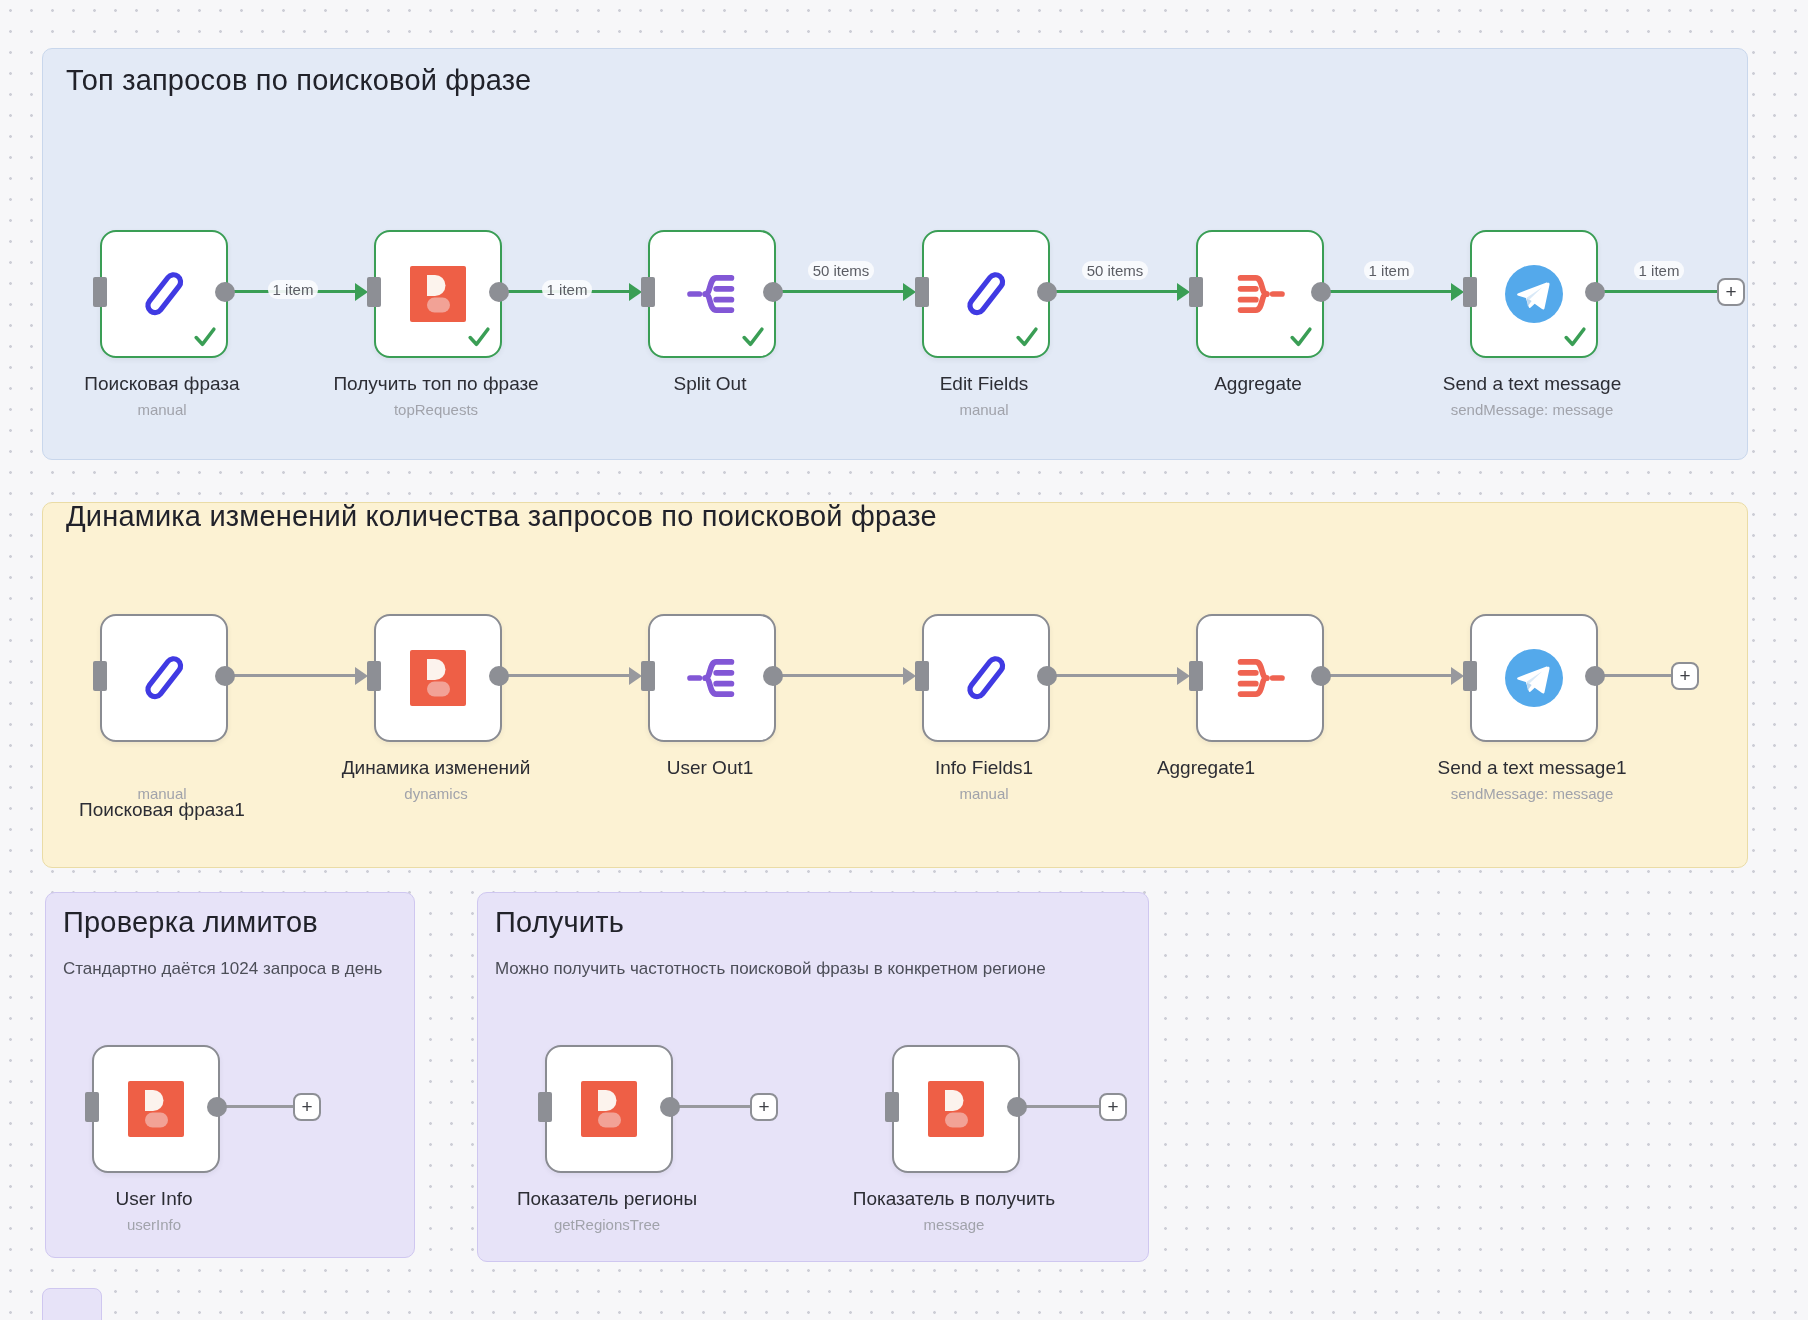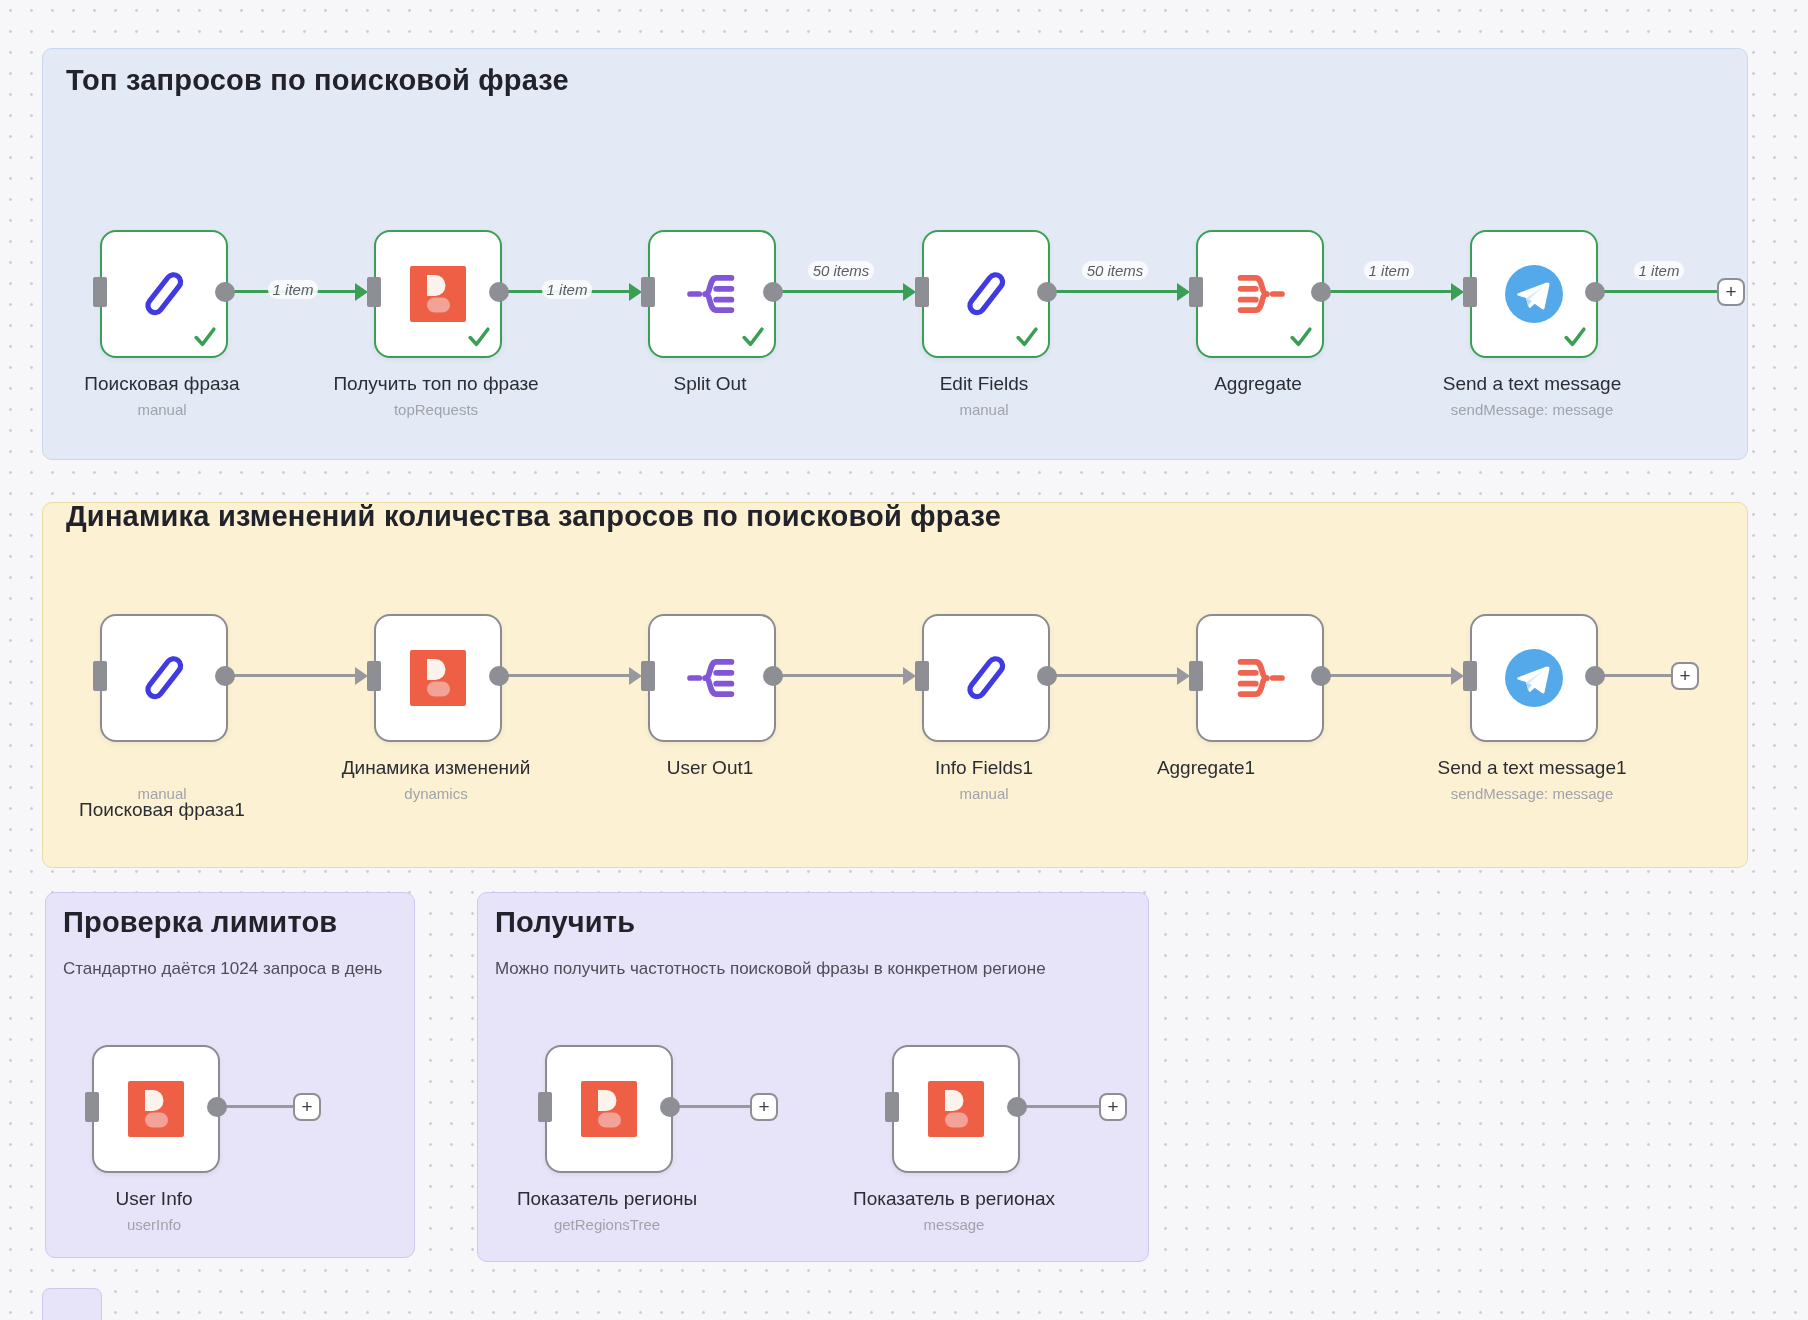--- a/index.html
+++ b/index.html
@@ -7,36 +7,36 @@
     width:1808px;height:1320px;position:relative;overflow:hidden;
     font-family:"Liberation Sans",sans-serif;
     background-color:#f7f7f9;
     background-image:radial-gradient(circle,#cdced6 1.3px,transparent 1.5px);
     background-size:21px 21px;
   }
   .sticky{position:absolute;border-radius:10px;border:1px solid;}
   .sticky.blue{background:#e3eaf6;border-color:#c9d7ec;}
   .sticky.yellow{background:#fcf2d3;border-color:#eadca6;}
   .sticky.purple{background:#e7e3f8;border-color:#cfc7f0;}
-  .stitle{position:absolute;font-size:29px;font-weight:700;color:#21222a;letter-spacing:.2px;}
+  .stitle{position:absolute;font-size:29px;font-weight:400;color:#21222a;letter-spacing:.2px;}
   .sbody{position:absolute;font-size:17px;line-height:25px;color:#4c4e58;}
   .node{position:absolute;width:124px;height:124px;background:#fff;border-radius:16px;
         border:2px solid #8a8c92;box-shadow:0 2px 5px rgba(60,60,80,.08);}
   .node.ok{border-color:#3a9e55;}
   .ni{position:absolute;left:50%;top:50%;transform:translate(-50%,-50%);}
   .chk{position:absolute;right:9px;bottom:7px;width:25px;height:25px;}
   .tab{position:absolute;width:14px;height:30px;background:#8d8f95;border-radius:2px;}
   .dot{position:absolute;width:20px;height:20px;border-radius:50%;background:#8d8f95;}
   .line{position:absolute;height:3px;background:#3a9e55;}
   .line.gray{background:#98999e;}
   .arr{position:absolute;width:0;height:0;border-top:9px solid transparent;
        border-bottom:9px solid transparent;border-left:13px solid #3a9e55;}
   .arr.gray{border-left-color:#98999e;}
   .clabel{position:absolute;width:90px;text-align:center;font-size:15px;color:#5b5d64;}
-  .clabel span{background:rgba(250,251,253,.92);padding:1px 5px;border-radius:9px;font-style:italic;}
+  .clabel span{background:rgba(250,251,253,.92);padding:1px 5px;border-radius:9px;}
   .nname{position:absolute;width:260px;text-align:center;font-size:19px;font-weight:500;color:#2c2d34;}
   .nsub{position:absolute;width:260px;text-align:center;font-size:15px;color:#a1a3ab;}
   .plus{position:absolute;width:28px;height:28px;background:#fff;border:2px solid #8d8f95;
         border-radius:8px;box-sizing:border-box;color:#3f4147;font-size:19px;line-height:23px;
         text-align:center;font-weight:400;}
   svg{display:block;}
 </style>
 </head>
 <body>
 
@@ -277,16 +277,16 @@
 <div class="tab" style="left:885px;top:1092px"></div>
 <div class="dot" style="left:207px;top:1097px"></div>
 <div class="dot" style="left:660px;top:1097px"></div>
 <div class="dot" style="left:1007px;top:1097px"></div>
 <div class="plus" style="left:293px;top:1093px">+</div>
 <div class="plus" style="left:750px;top:1093px">+</div>
 <div class="plus" style="left:1099px;top:1093px">+</div>
 
 <div class="nname" style="left:24px;top:1188px">User Info</div>
 <div class="nname" style="left:477px;top:1188px">Показатель регионы</div>
-<div class="nname" style="left:824px;top:1188px">Показатель в регионах</div>
+<div class="nname" style="left:824px;top:1188px">Показатель в получить</div>
 <div class="nsub" style="left:24px;top:1216px">userInfo</div>
 <div class="nsub" style="left:477px;top:1216px">getRegionsTree</div>
 <div class="nsub" style="left:824px;top:1216px">message</div>
 
 </body></html>

